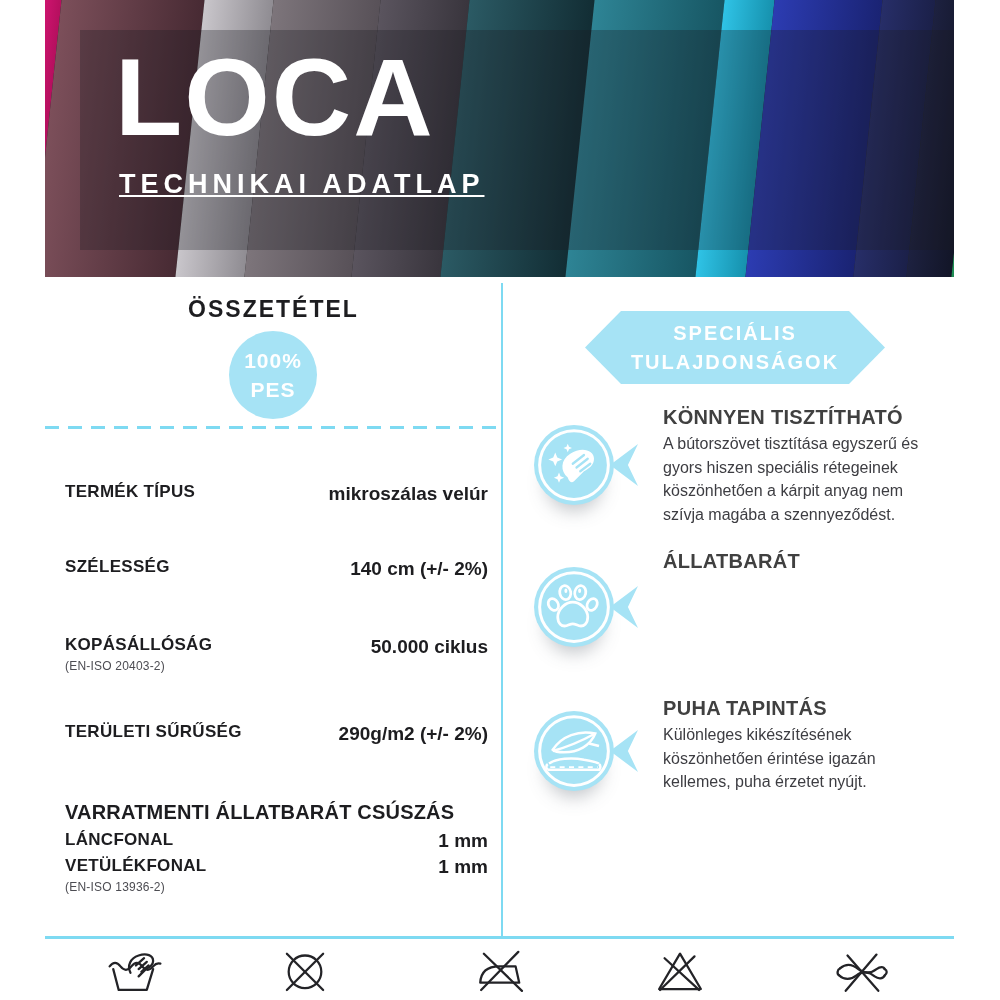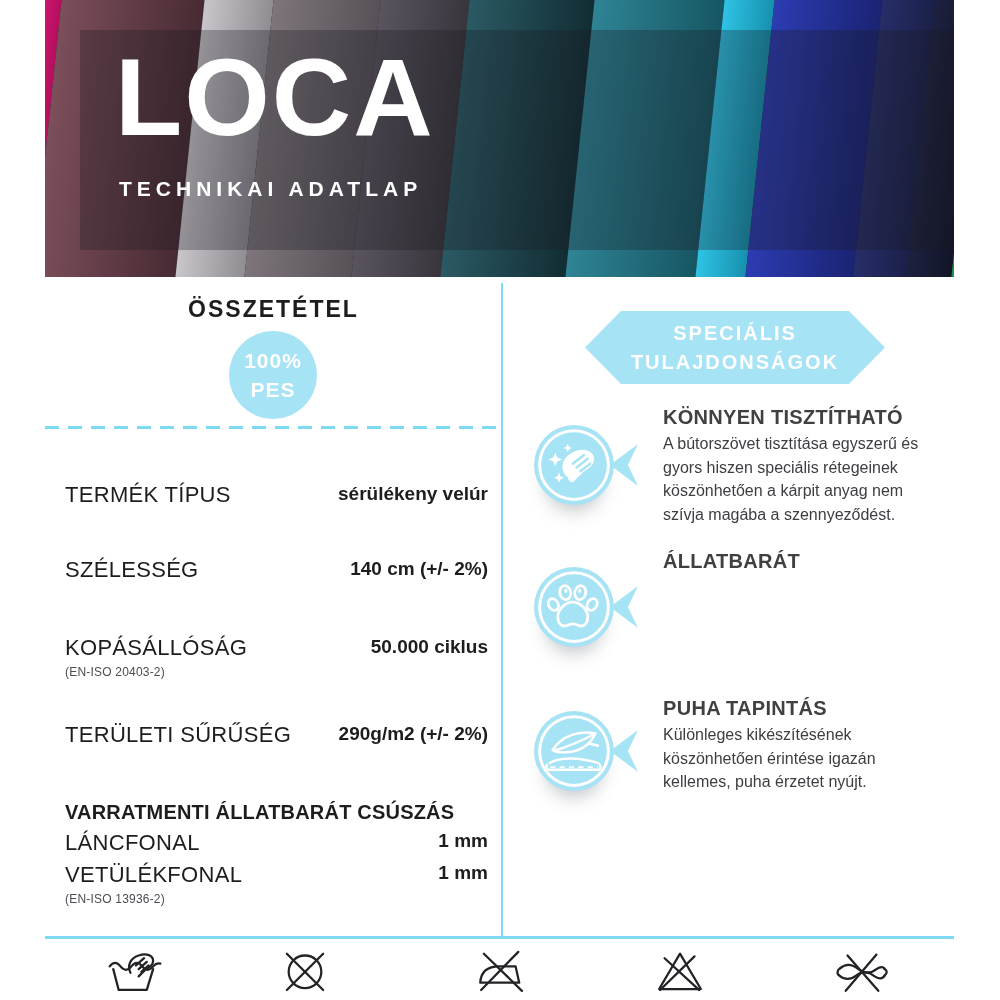--- a/index.html
+++ b/index.html
@@ -11,43 +11,43 @@
   
   .hero { position:absolute; left:45px; top:0; width:909px; height:277px; overflow:hidden; background:#222; }
   .stripes { position:absolute; top:0; bottom:0; left:-3%; width:108%; display:flex; transform:skewX(-6deg); }
   .stripe { height:100%; }
   .hero-overlay { position:absolute; left:35px; right:0; top:30px; height:220px; background:rgba(28,28,34,0.30); }
   .hero-title {
     position:absolute; left:70px; top:42px; color:#fff;
     font-size:110px; font-weight:700; letter-spacing:2px; line-height:1;
   }
   .hero-subtitle {
-    position:absolute; left:74px; top:177px; color:#fff;
-    font-size:21px; font-weight:700; letter-spacing:5px;
+    position:absolute; left:74px; top:169px; color:#fff;
+    font-size:27px; font-weight:700; letter-spacing:5px;text-decoration:underline;
   }
 
   
   .dash-line { position:absolute; left:45px; top:426px; width:457px; height:3px;
     background:repeating-linear-gradient(90deg, var(--line) 0 14px, transparent 14px 23px); }
   .v-divider { position:absolute; left:501px; top:283px; width:2px; height:653px; background:var(--line); }
   .h-line { position:absolute; left:45px; top:936px; width:909px; height:3px; background:var(--line); }
 
   
   .comp-heading {
     position:absolute; left:45px; top:296px; width:457px; text-align:center;
     font-size:23px; font-weight:700; letter-spacing:2px; color:var(--heading);
   }
   .pes-badge {
     position:absolute; left:229px; top:331px; width:88px; height:88px; border-radius:50%;
     background:var(--accent); color:#fff; display:flex; flex-direction:column;
     align-items:center; justify-content:center; font-weight:700; font-size:21px;
     letter-spacing:1px; line-height:1.4;
   }
   .spec-row { position:absolute; left:65px; width:423px; }
-  .spec-label { font-size:22px; font-weight:400; color:var(--heading); letter-spacing:0.3px; }
+  .spec-label { font-size:17px; font-weight:700; color:var(--heading); letter-spacing:0.3px; }
   .spec-value { position:absolute; right:0; top:1px; font-size:19px; font-weight:700; color:var(--heading); }
   .spec-note { font-size:12px; font-weight:400; color:#4c4c52; margin-top:4px; letter-spacing:0.2px; }
   .seam-heading { font-size:20px; font-weight:700; color:var(--heading); letter-spacing:0.2px; }
   .seam-row { position:relative; margin-top:6px; }
   .seam-row .spec-value { top:0; }
 
   
   .ribbon {
     position:absolute; left:585px; top:311px; width:300px; height:73px; background:var(--accent);
     clip-path:polygon(12% 0, 88% 0, 100% 50%, 88% 100%, 12% 100%, 0 50%);
@@ -100,21 +100,21 @@
   <div class="h-line"></div>
 
   <div class="comp-heading">ÖSSZETÉTEL</div>
   <div class="pes-badge">
     <span>100%</span>
     <span>PES</span>
   </div>
 
   <div class="spec-row" style="top:482px;">
     <span class="spec-label">TERMÉK TÍPUS</span>
-    <span class="spec-value">sérülékeny velúr</span>
+    <span class="spec-value">mikroszálas velúr</span>
   </div>
   <div class="spec-row" style="top:557px;">
     <span class="spec-label">SZÉLESSÉG</span>
     <span class="spec-value">140 cm (+/- 2%)</span>
   </div>
   <div class="spec-row" style="top:635px;">
     <span class="spec-label">KOPÁSÁLLÓSÁG</span>
     <span class="spec-value">50.000 ciklus</span>
     <div class="spec-note">(EN-ISO 20403-2)</div>
   </div>

